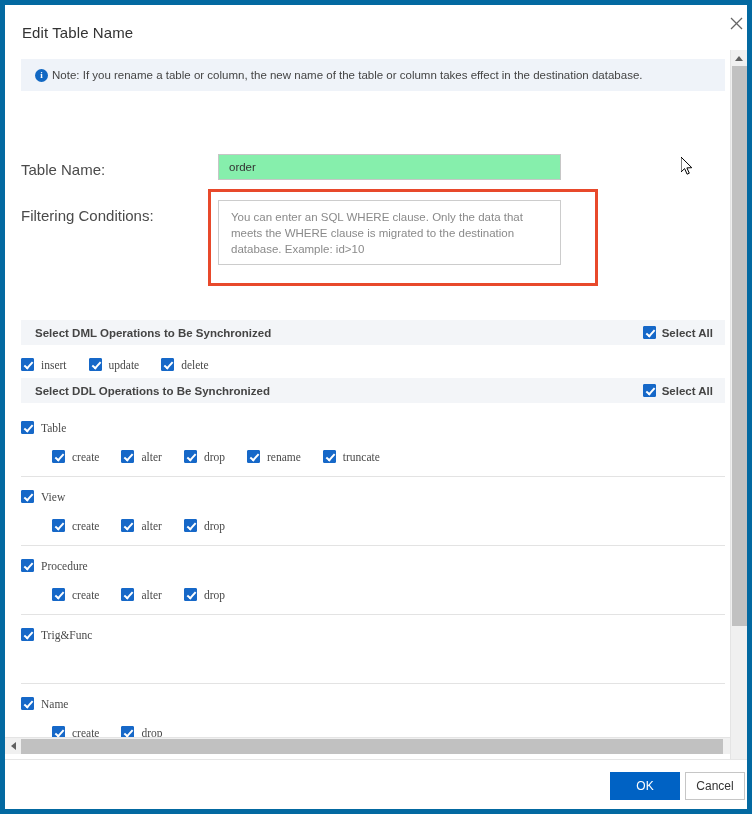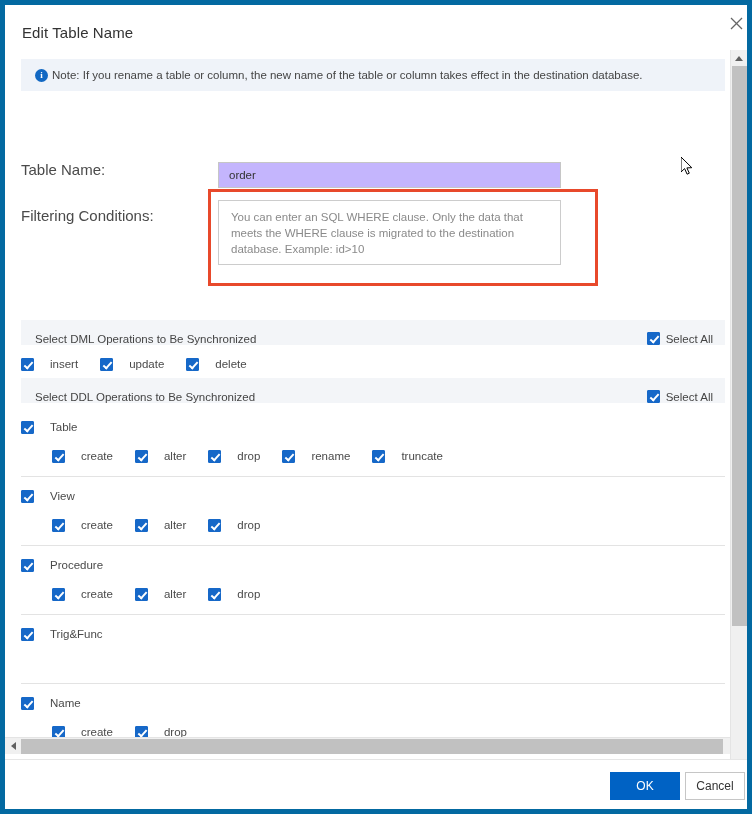--- a/index.html
+++ b/index.html
@@ -90,28 +90,27 @@
     color: #444444;
   }
   .form-label {
     position: absolute;
     left: 16px;
     font-size: 15px;
     color: #4a4a4a;
   }
   .text-input {
     position: absolute;
-    background: #c4b5fd;
+    background: #86efac;
     border: 1px solid #c6c6c6;
     font-family: "Liberation Sans", sans-serif;
     font-size: 11.5px;
     color: #333;
     padding: 0 10px;
     outline: none;
-    margin-top: 8px;
   }
   #table-name-input {
     left: 213px; top: 104px;
     width: 343px; height: 26px;
   }
   .textarea-input {
     position: absolute;
     left: 213px; top: 150px;
     width: 343px; height: 65px;
     background: #fff;
@@ -144,21 +143,22 @@
     color: #222222;
   }
 
   
   .group-bar {
     position: absolute;
     left: 16px;
     width: 704px; height: 25px;
     background: #f3f5f8;
     display: flex;
-    align-items: flex-end;
+    align-items: center;
+    font-weight: bold;
   }
   .group-bar .gb-label {
     margin-left: 14px;
     font-size: 11.5px;
     color: #444;
   }
   .group-bar .select-all {
     position: absolute;
     right: 12px;
     display: flex;
@@ -188,24 +188,25 @@
     position: absolute;
     left: 4px; top: 1px;
     width: 3px; height: 7px;
     border: solid #ffffff;
     border-width: 0 2px 2px 0;
     transform: rotate(42deg);
   }
 
   .cb-item {
     display: inline-flex;
-    align-items: flex-start;
-    gap: 16px;
+    align-items: flex-end;
+    gap: 7px;
     cursor: pointer;
     white-space: nowrap;
+    font-family: Liberation Serif, serif;
   }
   .cb-item .lbl {
     font-size: 11.5px;
     color: #4a4a4a;
   }
 
   
   .op-row {
     position: absolute;
     left: 16px;

